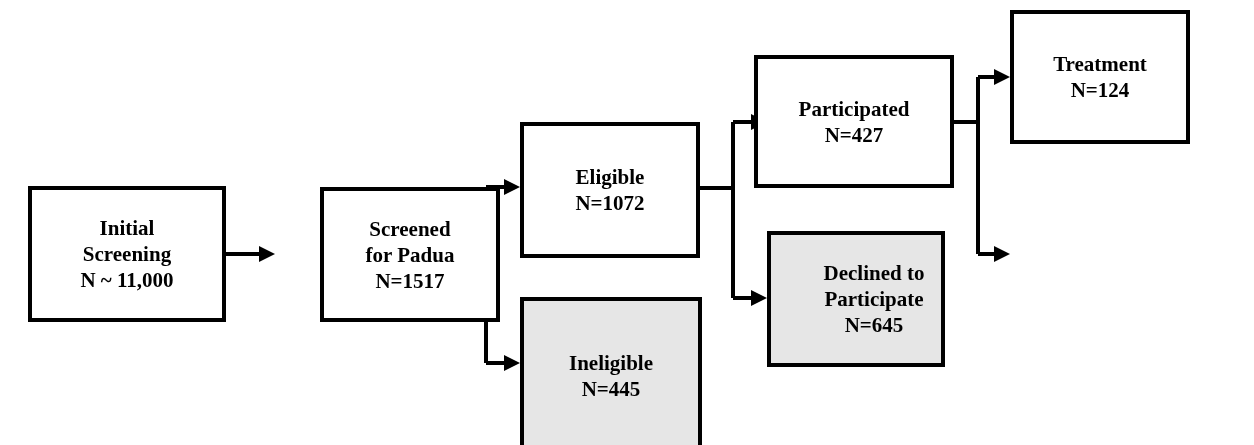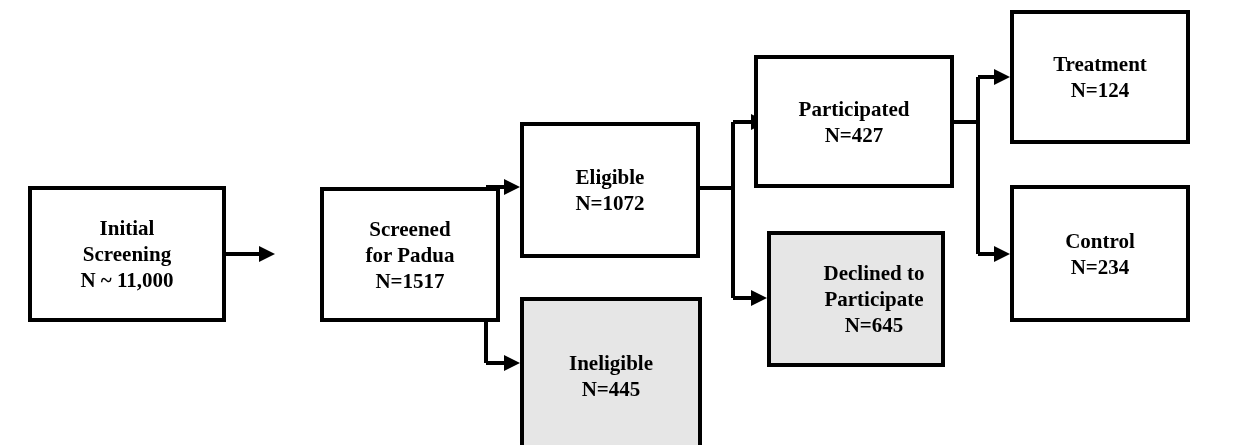--- a/index.html
+++ b/index.html
@@ -106,18 +106,14 @@
     <span class="label">Declined to
 Participate
 N=645</span>
   </div>
 
   <div class="node" style="left:1010px; top:10px;  width:180px; height:134px;">
     <span class="label">Treatment
 N=124</span>
   </div>
 
-  <div class="node" style="left:1010px; top:185px; width:180px; height:137px;">
-    <span class="label">Control
-N=234</span>
-  </div>
 
 </div>
 
 </body></html>

